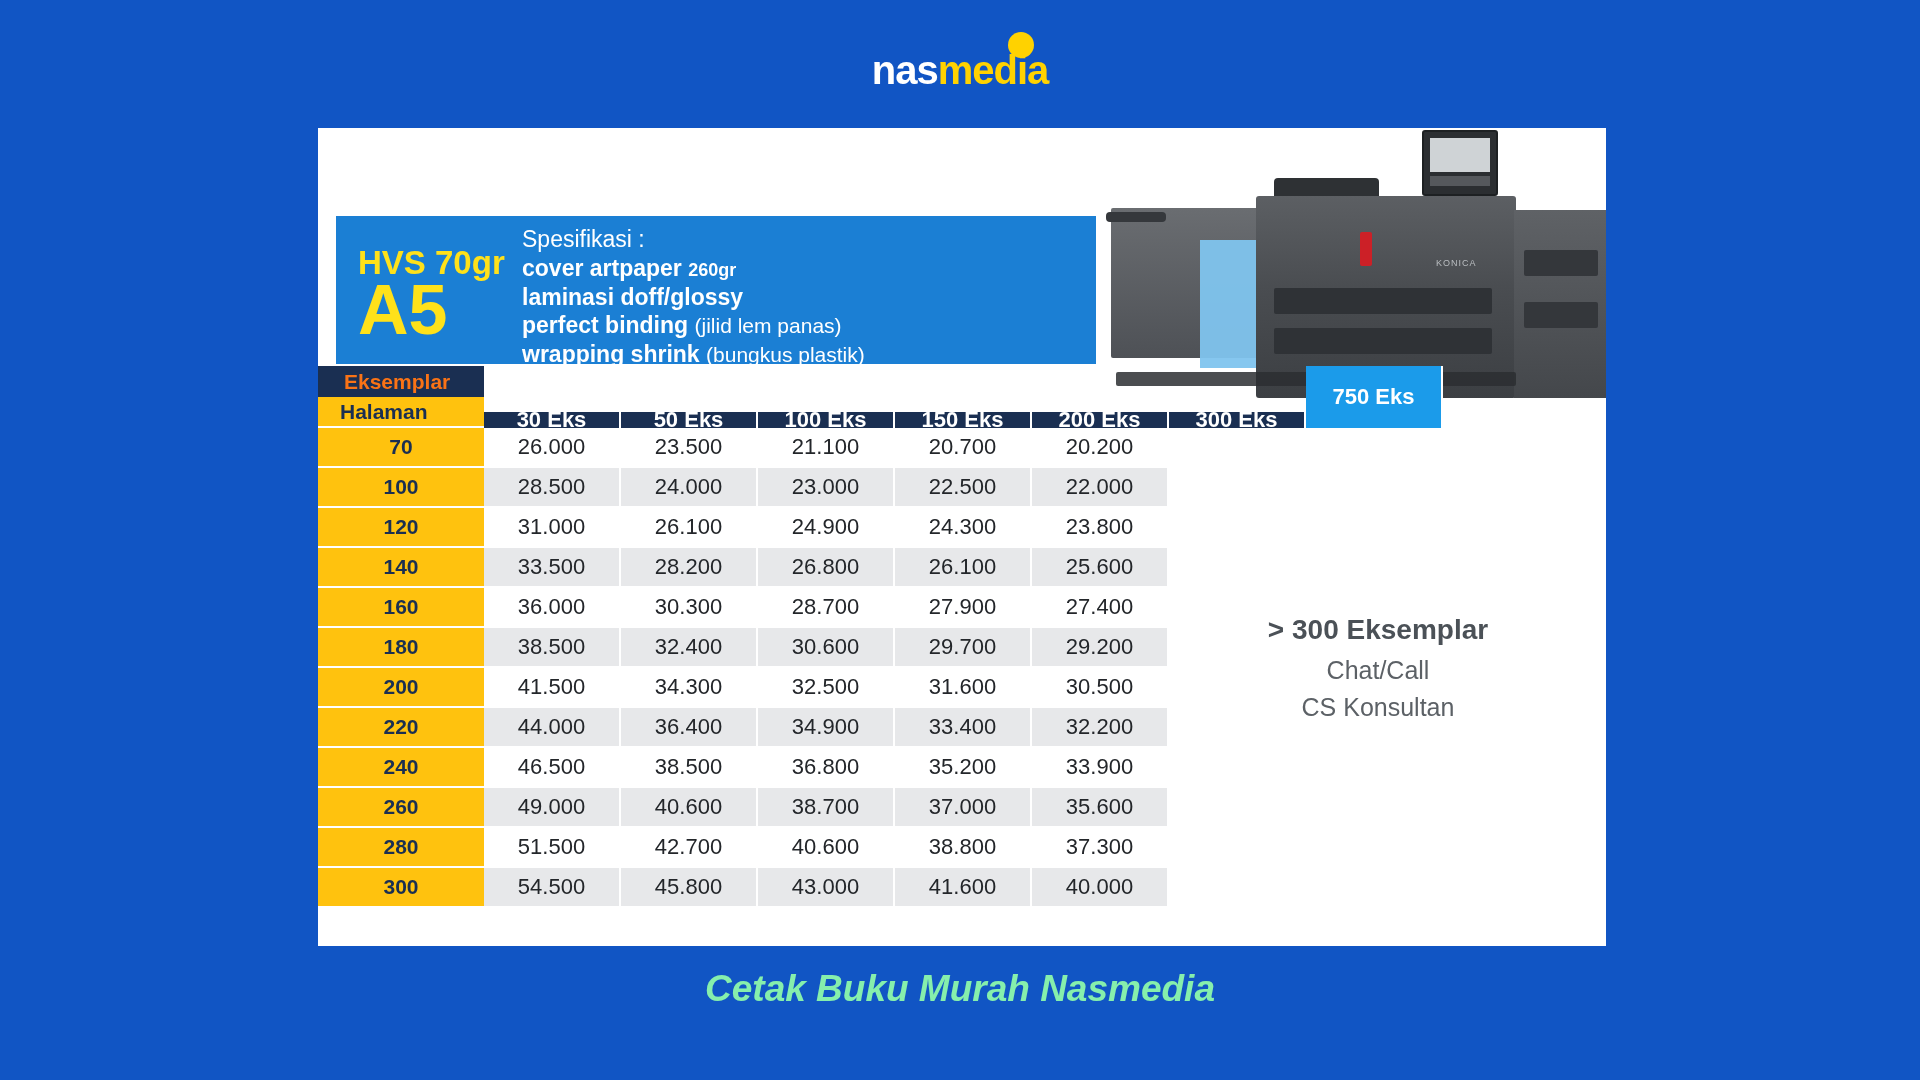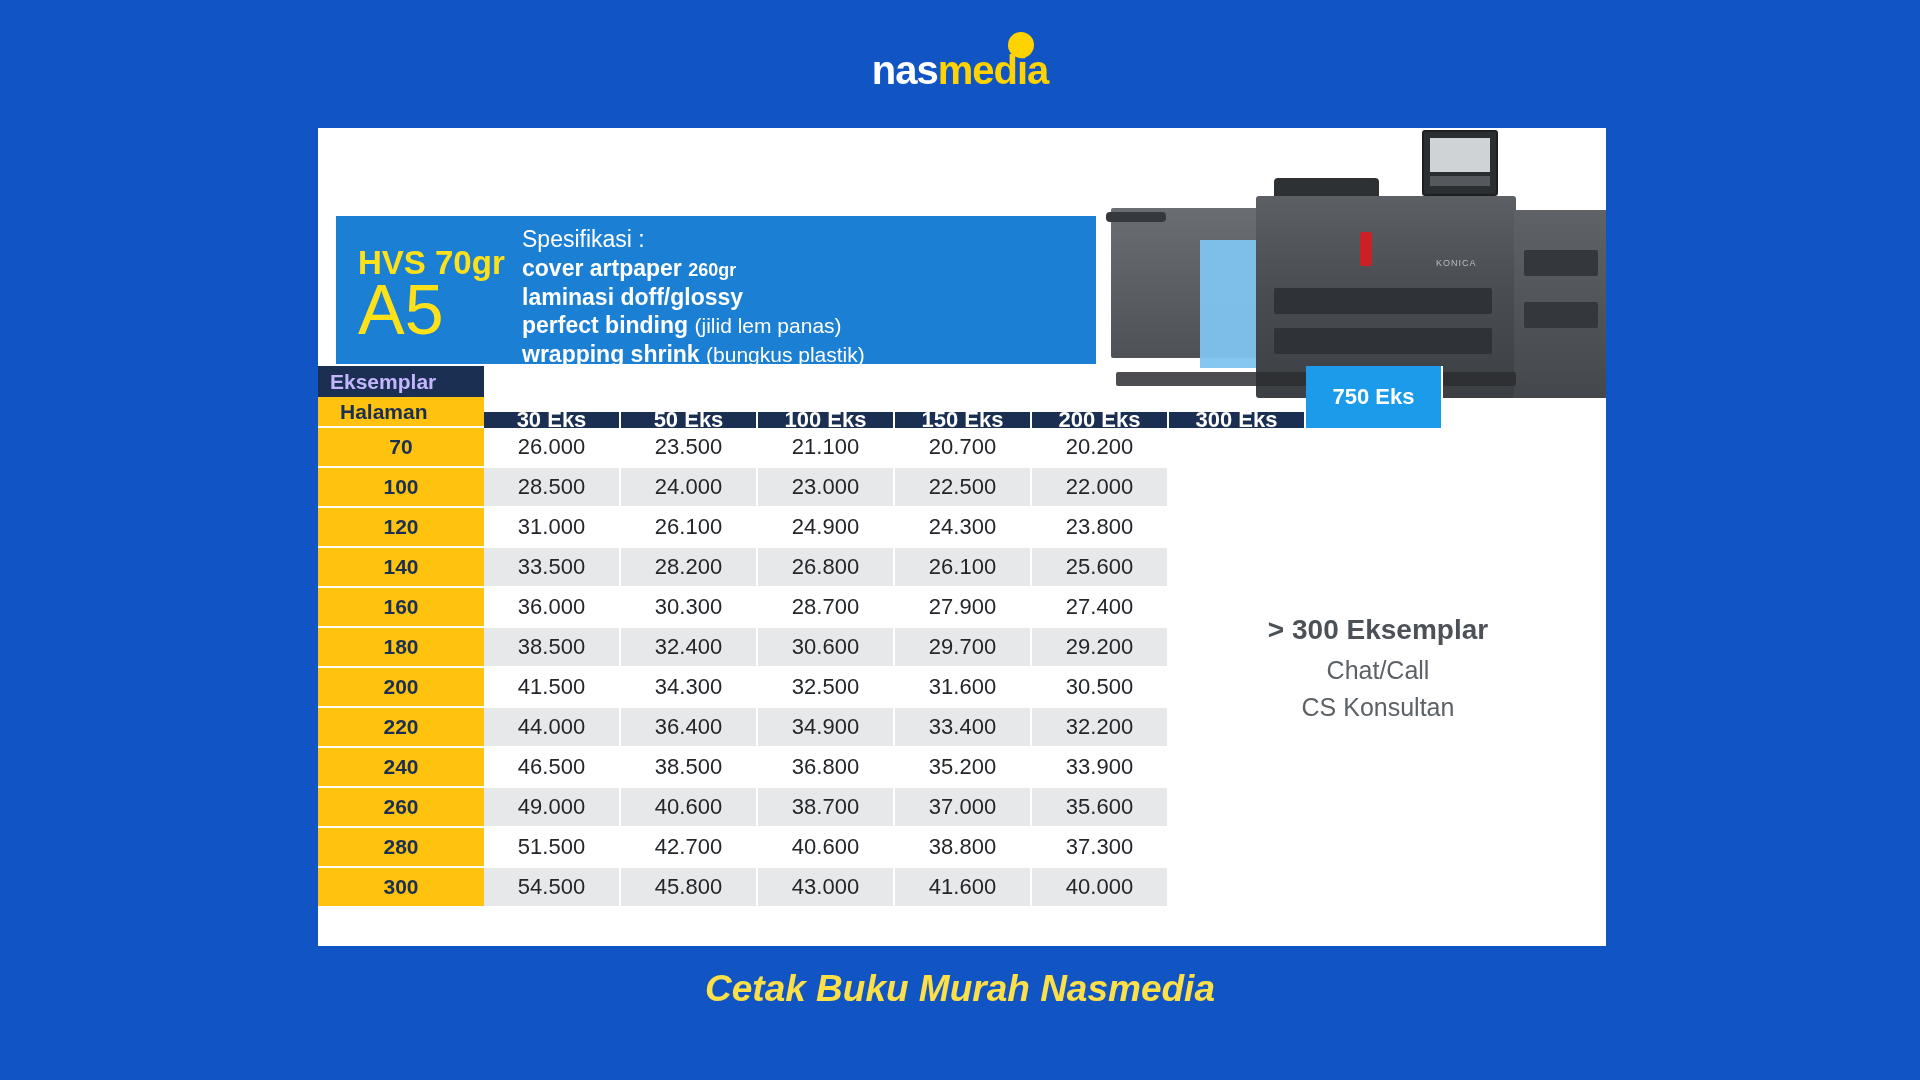--- a/index.html
+++ b/index.html
@@ -221,21 +221,21 @@
     box-sizing: border-box;
     color: #ffe11a;
   }
   .spec-title {
     font-size: 33px;
     font-weight: bold;
     line-height: 1.05;
   }
   .spec-size {
     font-size: 70px;
-    font-weight: normal;
+    font-weight: bold;
     line-height: .95;
     margin-top: -4px;
   }
   .spec-right {
     color: #ffffff;
     font-size: 23px;
     line-height: 1.26;
     padding-top: 4px;
   }
   .spec-right .lead { font-weight: normal; }
@@ -265,26 +265,26 @@
     box-sizing: border-box;
   }
   .corner-wrap {
     width: 166px;
     display: flex;
     flex-direction: column;
   }
   .corner-top {
     height: 31px;
     background: #1a2f52;
-    color: #c4b5fd;
+    color: #f97316;
     font-weight: bold;
     font-size: 21px;
     display: flex;
     align-items: center;
-    padding-left: 12px;
+    padding-left: 26px;
     box-sizing: border-box;
   }
   .corner-bot {
     height: 31px;
     background: #ffc20e;
     color: #1a2f52;
     font-weight: bold;
     font-size: 21px;
     display: flex;
     align-items: center;
@@ -338,21 +338,21 @@
   .note-2 { font-size: 25px; margin-top: 10px; }
   .note-3 { font-size: 25px; margin-top: 8px; }
 
   
   .caption {
     position: absolute;
     top: 968px;
     left: 0;
     width: 1920px;
     text-align: center;
-    color: #fde047;
+    color: #86efac;
     font-size: 37px;
     font-weight: bold;
     font-style: italic;
   }
 </style>
 </head>
 <body>
 
 <div id="root">
 

